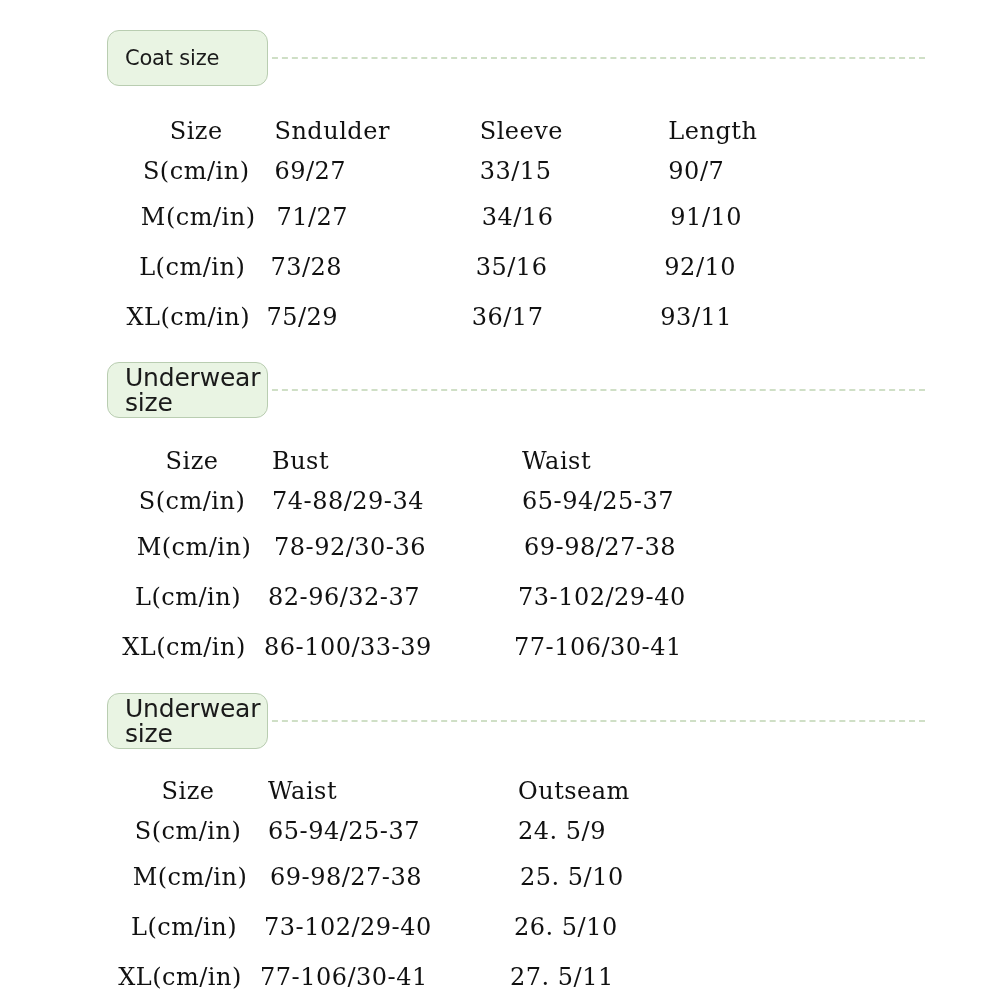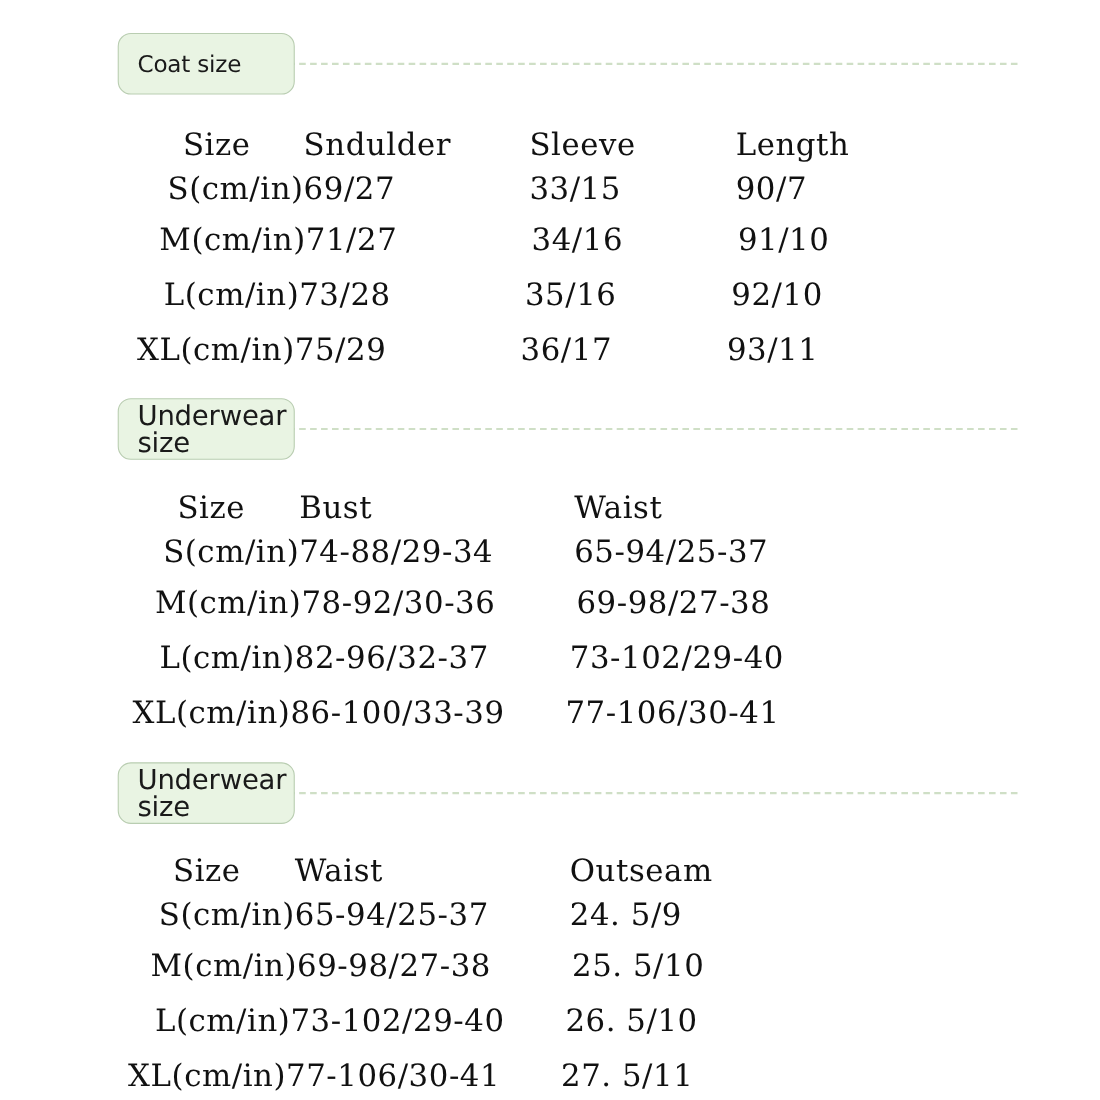--- a/index.html
+++ b/index.html
@@ -80,37 +80,37 @@
     position: absolute;
     border-collapse: collapse;
     table-layout: fixed;
   }
   table.size-table td,
   table.size-table th {
     padding: 0;
     margin: 0;
     font-weight: normal;
     font-family: "DejaVu Serif", serif;
-    font-size: 28px;
+    font-size: 24px;
     color: #111111;
     white-space: nowrap;
     letter-spacing: 0.5px;
   }
   table.size-table th {
     text-align: left;
     height: 38px;
     vertical-align: middle;
   }
   table.size-table td {
     height: 50px;
     vertical-align: middle;
     text-align: left;
   }
   table.size-table td.size-cell {
-    text-align: right;
+    text-align: center;
     padding-right: 0;
   }
   table.size-table th.size-head {
     text-align: center;
   }
 
   
   table.size-table tbody tr:first-child td {
     height: 42px;
   }

